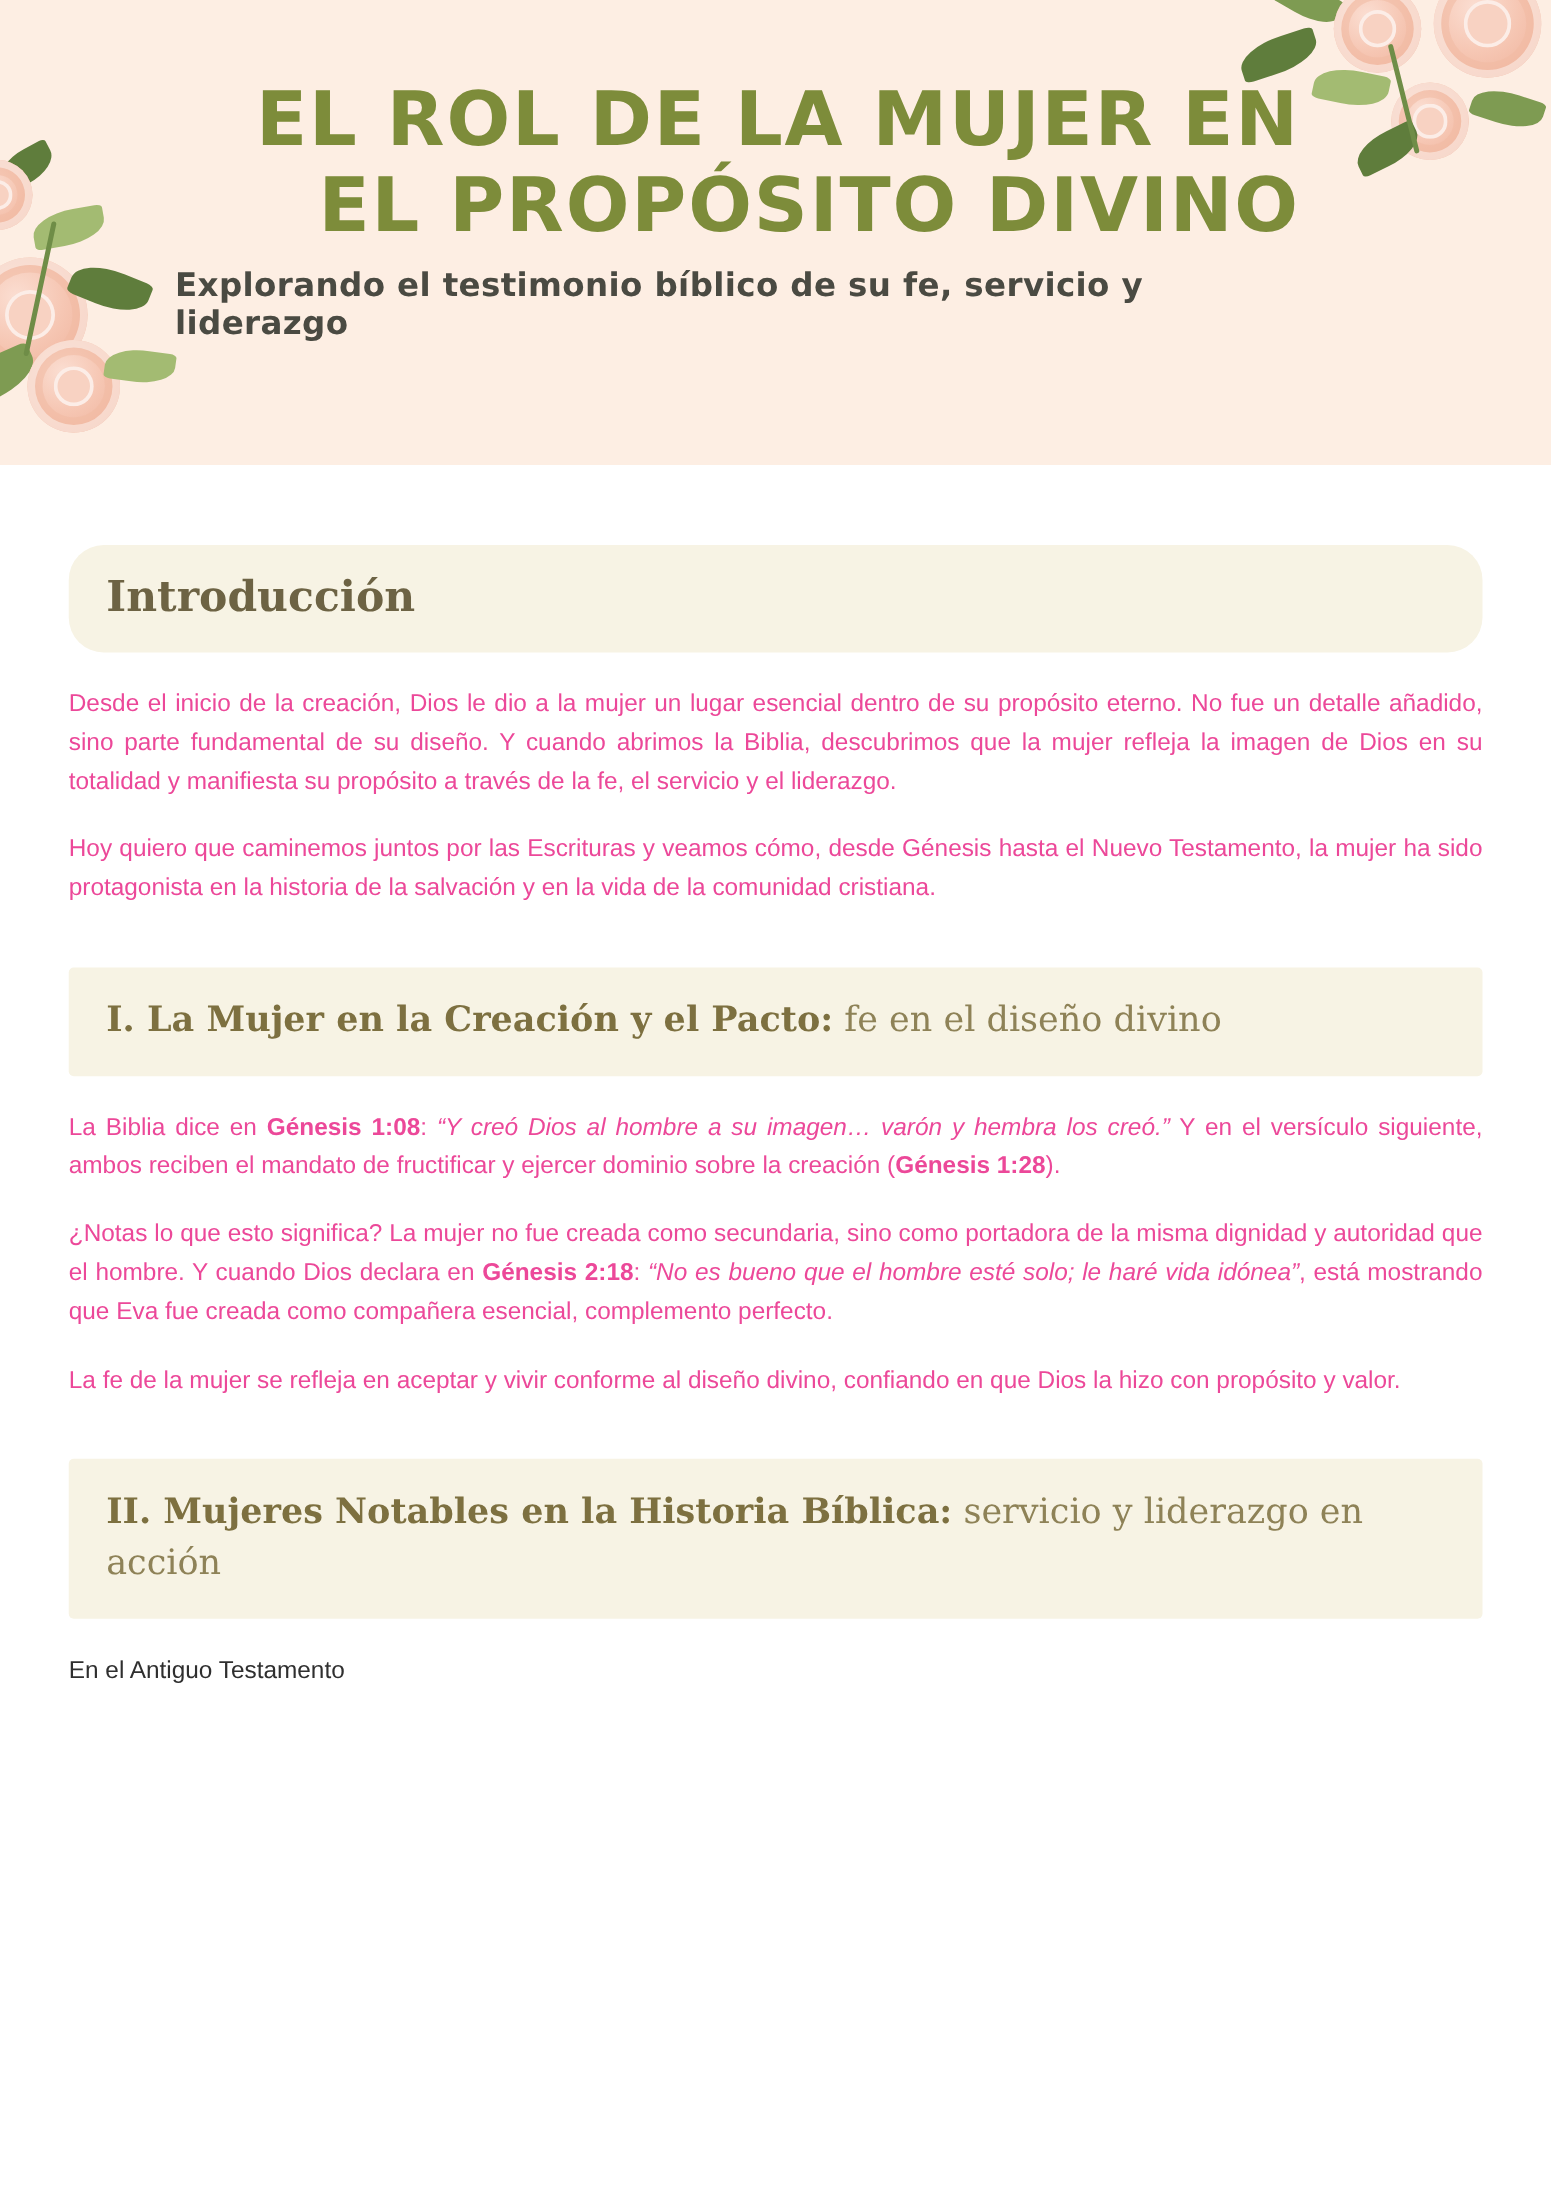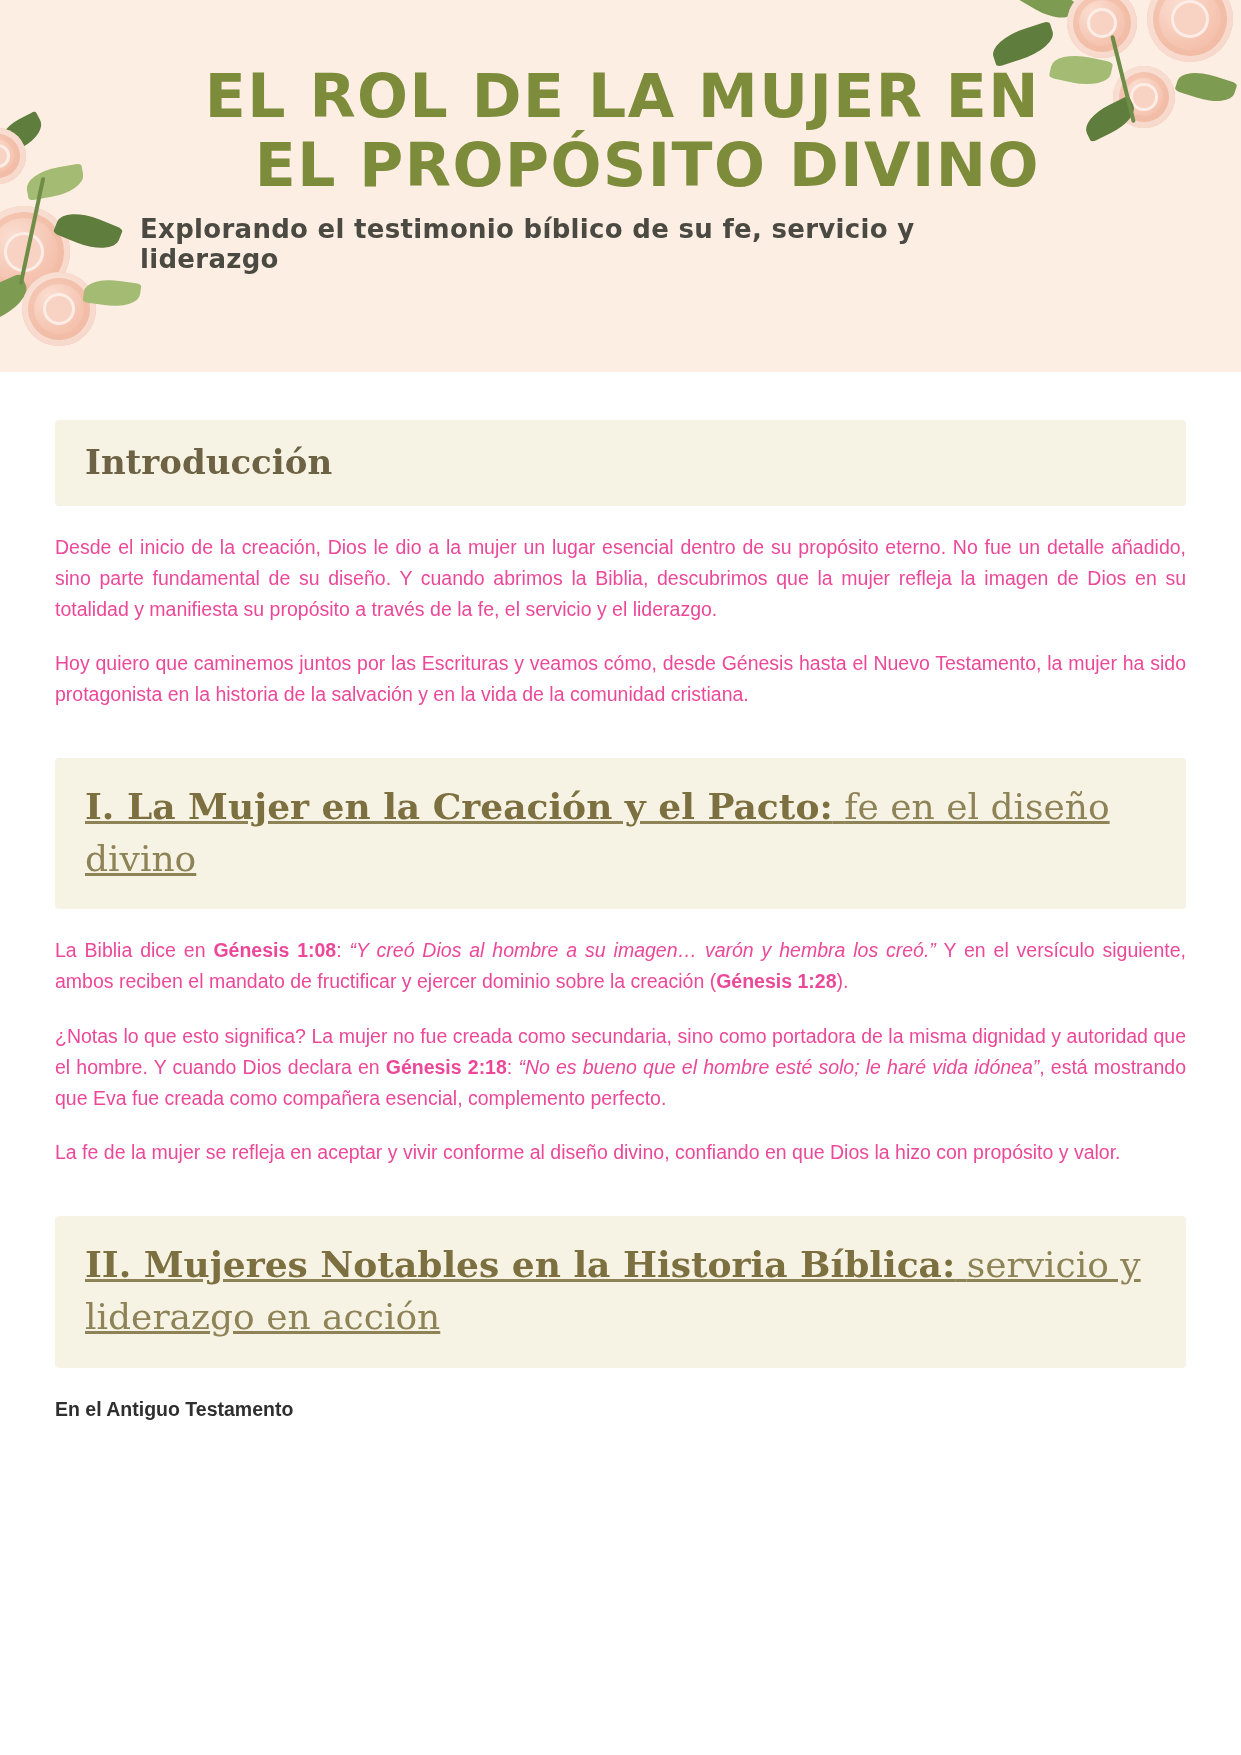--- a/index.html
+++ b/index.html
@@ -90,57 +90,56 @@
     padding: 0 55px;
     box-sizing: border-box;
     width: 1241px;
   }
   .section-band {
     background: #f7f3e4;
     border-radius: 4px;
     padding: 22px 30px 24px 30px;
     margin: 48px 0 26px 0;
   }
-  .section-band.first { margin-top: 48px; }
+  .section-band.first { margin-top: 64px; border-radius: 28px; }
 
   .h-intro {
     font-family: "DejaVu Serif", serif;
     font-weight: bold;
     font-size: 34px;
     color: #6d6344;
     margin: 0;
   }
   .h-roman {
     font-family: "DejaVu Serif", serif;
-    font-size: 36px;
+    font-size: 28px;
     line-height: 1.45;
     color: #8e8257;
     margin: 0;
     font-weight: normal;
-    text-decoration: underline;
   }
   .h-roman b {
     font-weight: bold;
     color: #7d7040;
   }
 
   p.body {
     font-size: 19.5px;
     line-height: 1.58;
     color: #ec4899;
     text-align: justify;
     margin: 0 0 24px 0;
   }
   p.body:last-child { margin-bottom: 0; }
   p.body b { font-weight: bold; }
   p.body i { font-style: italic; }
 
   .sub-bold {
     font-size: 19.5px;
-    font-weight: bold;
+    font-weight: normal;
     color: #2f2f2f;
     margin: 30px 0 0 0;
   }
 </style>
 </head>
 <body>
 
 <div class="banner">
 
   <div class="floral" style="left:-40px; top:110px; width:260px; height:260px;">

